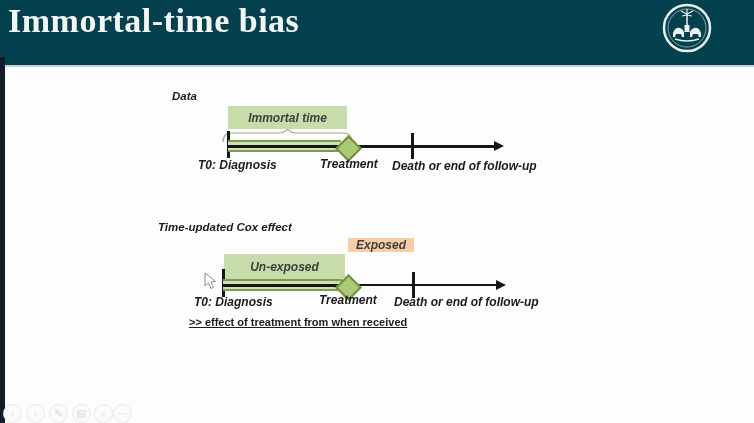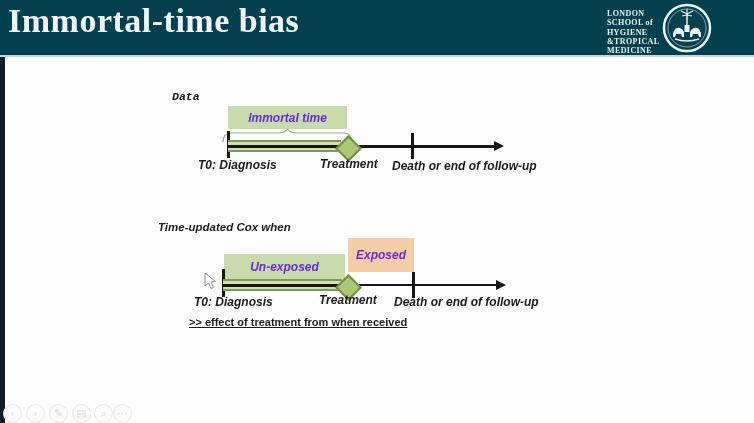--- a/index.html
+++ b/index.html
@@ -2,21 +2,21 @@
 <html><head>
 <meta charset="utf-8">
 <style>
   html,body{margin:0;padding:0;}
   body{
     width:754px;height:423px;position:relative;overflow:hidden;
     background:#fdfdfe;font-family:"Liberation Sans",sans-serif;
   }
   
   .header{
-    position:absolute;left:0;top:0;width:754px;height:57px;
+    position:absolute;left:0;top:0;width:754px;height:67px;
     background:#05404e;border-bottom:2px solid #c2d8d8;box-sizing:border-box;
   }
   .slide-title{
     position:absolute;left:8px;top:2px;
     font-family:"Liberation Serif",serif;font-weight:bold;
     font-size:34px;color:#f2f7f6;letter-spacing:0.5px;white-space:nowrap;
   }
   .logo{position:absolute;right:6px;top:0;width:150px;height:57px;}
   .logo-text{
     position:absolute;left:9px;top:9px;
@@ -26,21 +26,21 @@
   .logo-emblem{position:absolute;left:64px;top:3px;}
   
   .left-strip{position:absolute;left:0;top:57px;width:5px;height:366px;background:#131d29;}
   
   .d-heading{
     position:absolute;font-size:11.5px;font-weight:bold;font-style:italic;
     color:#1b1b1b;white-space:nowrap;
   }
   .d-box{
     position:absolute;box-sizing:border-box;display:flex;align-items:center;justify-content:center;
-    font-size:12px;font-weight:bold;font-style:italic;color:#6d28d9;white-space:nowrap;
+    font-size:12px;font-weight:bold;font-style:italic;color:#404040;white-space:nowrap;
   }
   .box-green{background:#c8dcab;}
   .box-orange{background:#f6cda4;}
   .tl-line{position:absolute;height:2.5px;background:#161616;}
   .tl-tick{position:absolute;width:2.5px;background:#161616;}
   .tl-arrow{
     position:absolute;width:0;height:0;
     border-left:10px solid #161616;border-top:5.5px solid transparent;border-bottom:5.5px solid transparent;
   }
   .tl-bar{
@@ -73,27 +73,20 @@
   }
   
   .mouse-cursor{position:absolute;}
 </style>
 </head>
 <body>
 
 <div class="header">
   <div class="slide-title">Immortal-time bias</div>
   <div class="logo">
-    <div class="logo-text">
-      <div>LONDON</div>
-      <div>SCHOOL of</div>
-      <div>HYGIENE</div>
-      <div>&amp;TROPICAL</div>
-      <div>MEDICINE</div>
-    </div>
     <svg class="logo-emblem" width="50" height="50" viewBox="0 0 50 50">
       <circle cx="25" cy="25" r="23" fill="none" stroke="#eaf2f1" stroke-width="2.5"></circle>
       <circle cx="25" cy="25" r="19" fill="none" stroke="#eaf2f1" stroke-width="0.8" opacity="0.7"></circle>
 
       <line x1="25" y1="10" x2="25" y2="22" stroke="#eaf2f1" stroke-width="1.5"></line>
       <path d="M25 11 L19 8 M25 11 L25 6 M25 11 L31 8 M25 12 L20 13 M25 12 L30 13" stroke="#eaf2f1" stroke-width="1.2" fill="none"></path>
 
       <path d="M11 30 q2 -6 7 -5 q3 1 4 4 l0 5 l-2 0 l-1 -3 l-5 0 l-1 3 l-2 0 Z" fill="#eaf2f1"></path>
 
       <path d="M39 30 q-2 -6 -7 -5 q-3 1 -4 4 l0 5 l2 0 l1 -3 l5 0 l1 3 l2 0 Z" fill="#eaf2f1"></path>
@@ -101,45 +94,45 @@
       <rect x="22.5" y="22" width="5" height="7" fill="#eaf2f1"></rect>
 
       <path d="M13 36 q12 4 24 0" stroke="#eaf2f1" stroke-width="1.5" fill="none"></path>
     </svg>
   </div>
 </div>
 
 <div class="left-strip"></div>
 
 <div>
-  <div class="d-heading" style="left:172px;top:90px;font-family:Liberation Mono, monospace;">Data</div>
+  <div class="d-heading" style="left:172px;top:90px;">Data</div>
 
   <div class="d-box box-green" style="left:228px;top:106px;width:119px;height:23px;">Immortal time</div>
 
   <svg class="brace" style="left:222px;top:129px;" width="131" height="14" viewBox="0 0 131 14">
     <path d="M1,13 Q1,4 10,4 L56,4 Q63,4 65.5,0 Q68,4 75,4 L121,4 Q130,4 130,13" fill="none" stroke="#9aa58c" stroke-width="1.2"></path>
   </svg>
 
   <div class="tl-line" style="left:228px;top:145px;width:270px;"></div>
   <div class="tl-arrow" style="left:494px;top:141px;"></div>
   <div class="tl-tick" style="left:227px;top:131px;height:27px;"></div>
   <div class="tl-bar" style="left:228px;top:140px;width:113px;"></div>
   <div class="tl-diamond" style="left:339px;top:139px;"></div>
   <div class="tl-tick" style="left:411px;top:133px;height:26px;"></div>
 
   <div class="tl-label" style="left:198px;top:158px;">T0: Diagnosis</div>
   <div class="tl-label" style="left:320px;top:157px;">Treatment</div>
   <div class="tl-label" style="left:392px;top:159px;">Death or end of follow-up</div>
 </div>
 
 <div>
-  <div class="d-heading" style="left:158px;top:221px;">Time-updated Cox when</div>
+  <div class="d-heading" style="left:158px;top:221px;">Time-updated Cox effect</div>
 
   <div class="d-box box-green" style="left:224px;top:254px;width:121px;height:26px;">Un-exposed</div>
-  <div class="d-box box-orange" style="left:348px;top:238px;width:66px;height:34px;">Exposed</div>
+  <div class="d-box box-orange" style="left:348px;top:238px;width:66px;height:14px;">Exposed</div>
 
   <div class="tl-line" style="left:223px;top:283.5px;width:277px;"></div>
   <div class="tl-arrow" style="left:496px;top:279.5px;"></div>
   <div class="tl-tick" style="left:222px;top:269px;height:28px;"></div>
   <div class="tl-bar" style="left:223px;top:279px;width:119px;"></div>
   <div class="tl-diamond" style="left:339px;top:277.5px;"></div>
   <div class="tl-tick" style="left:412px;top:272px;height:26px;"></div>
 
   <svg class="mouse-cursor" style="left:203px;top:272px;" width="14" height="18" viewBox="0 0 14 18">
     <path d="M2,1 L2,14 L5.5,11 L8,16.5 L10.5,15.3 L8,10 L12.5,9.5 Z" fill="#ffffff" stroke="#8a8a8a" stroke-width="1"></path>

